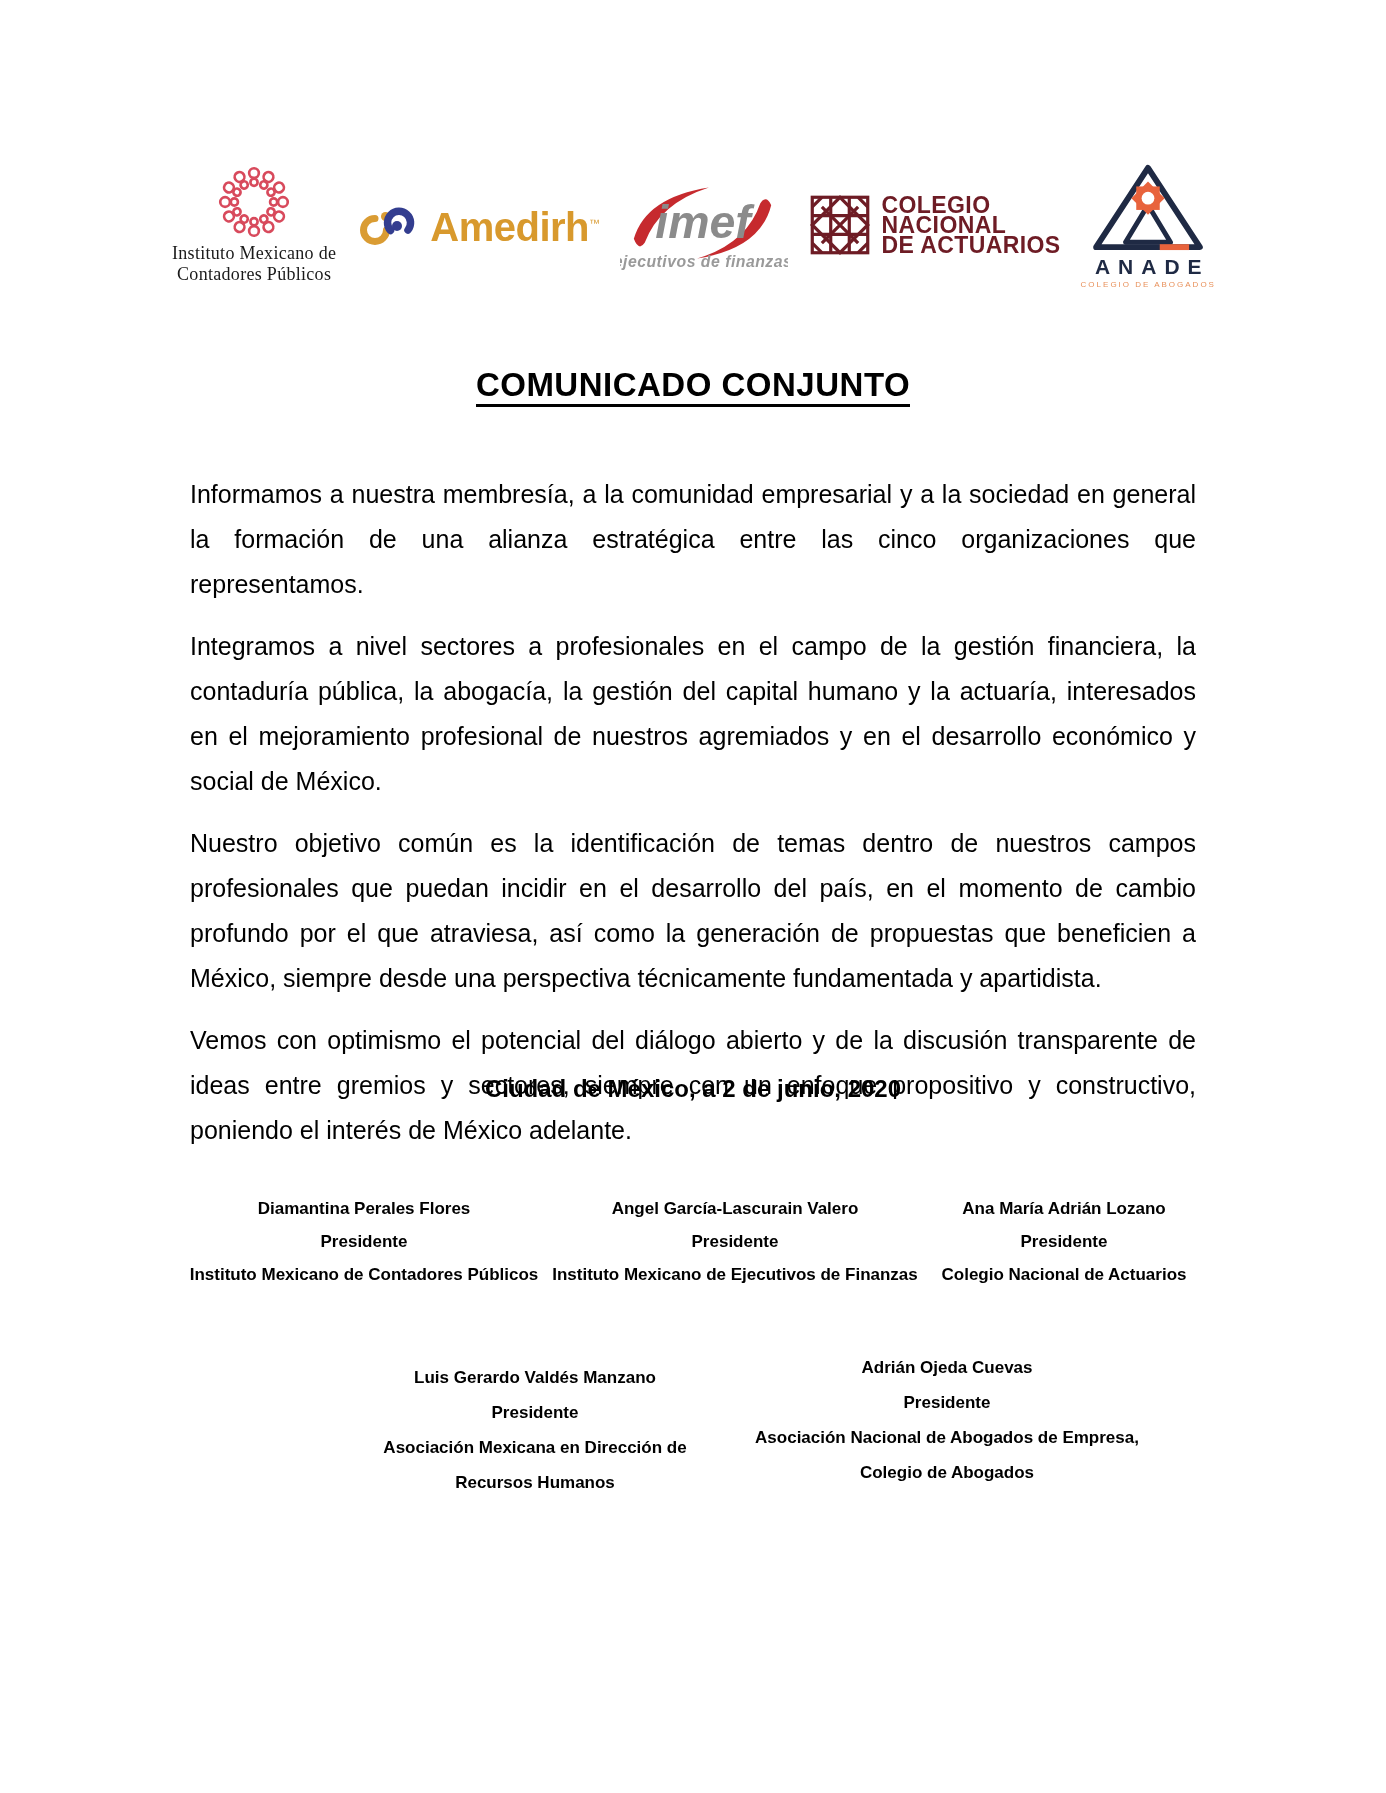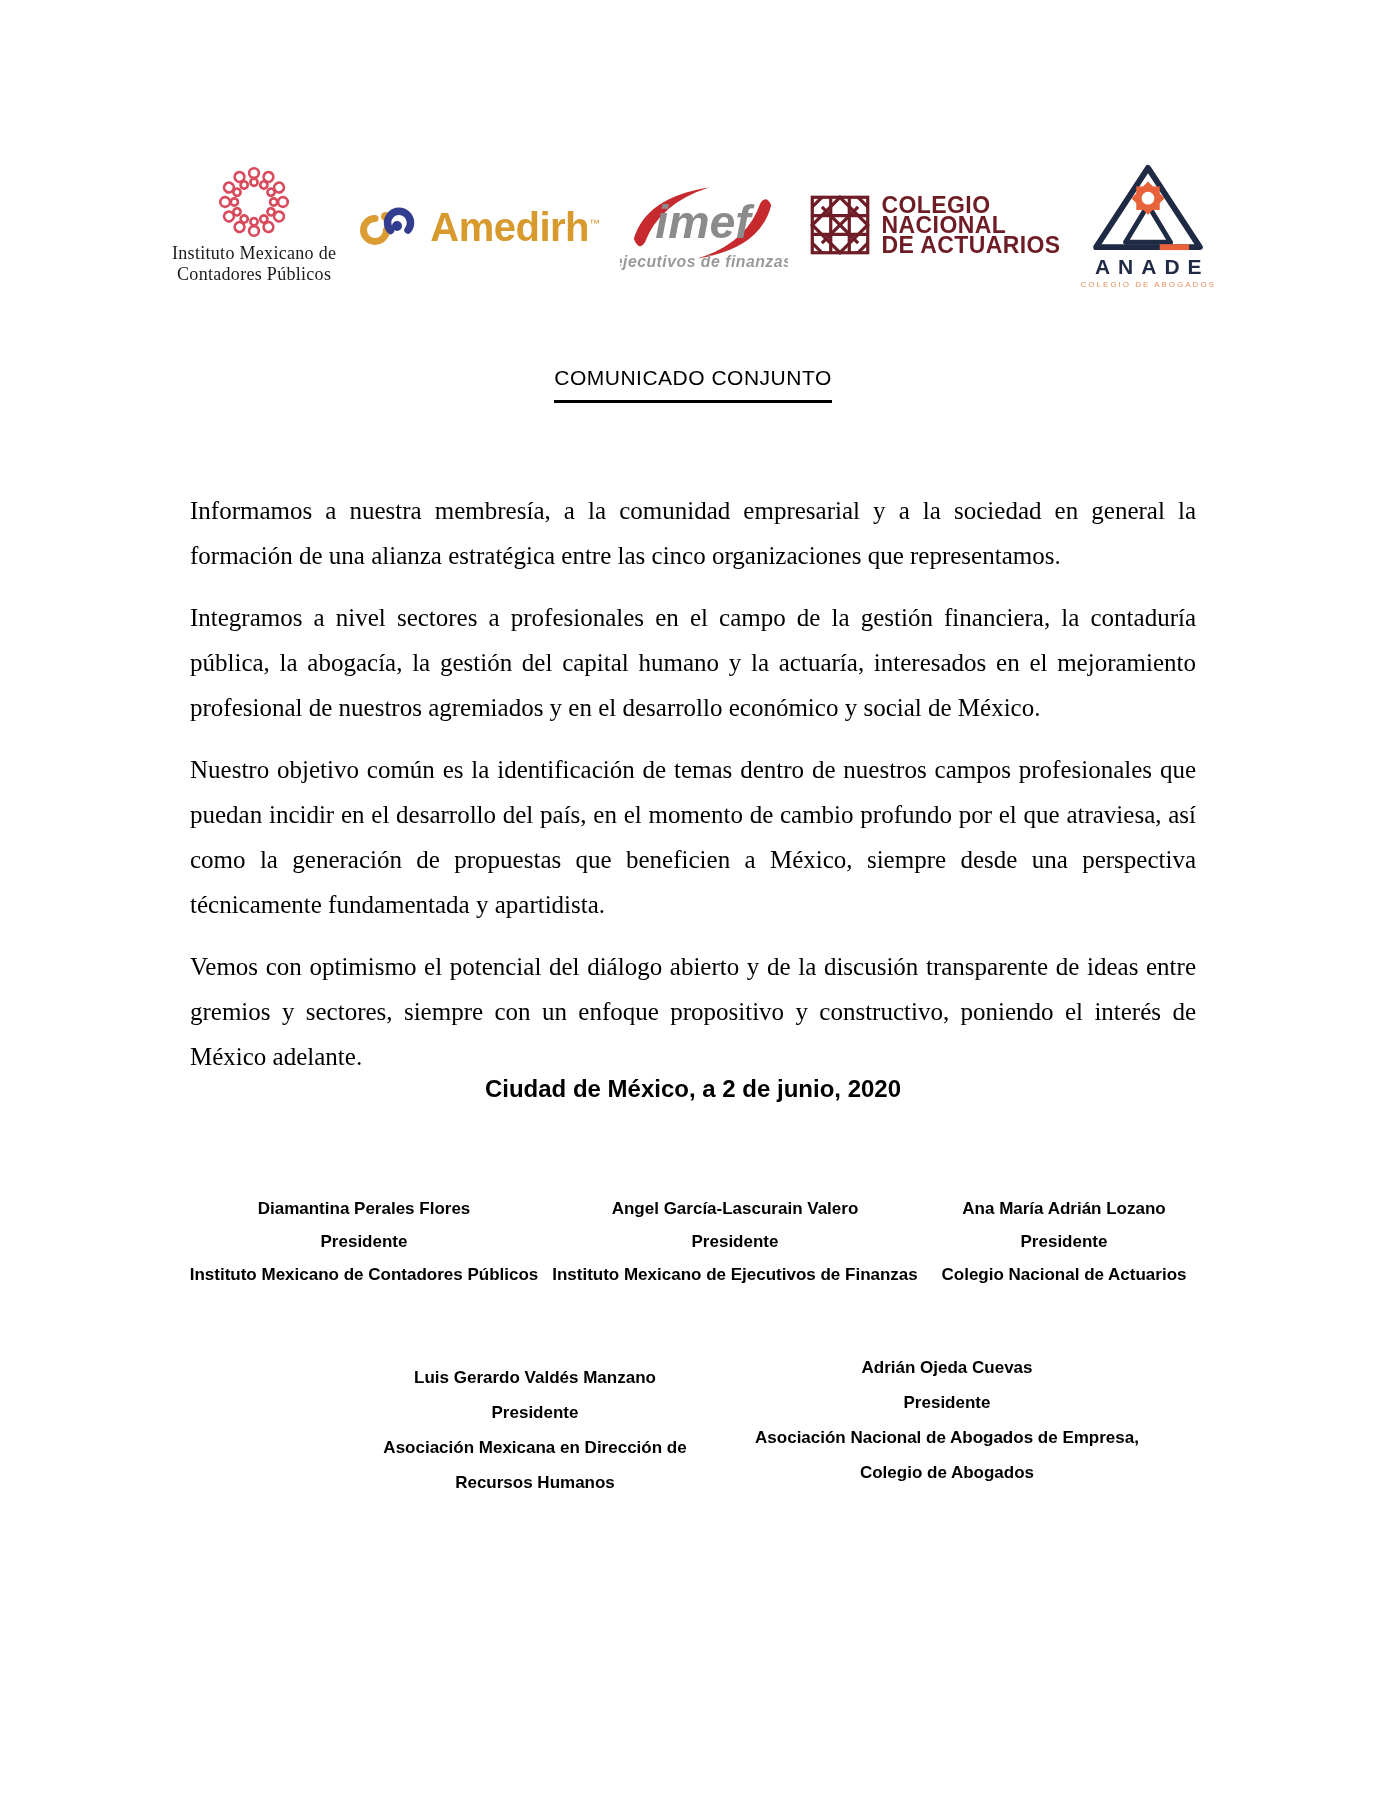--- a/index.html
+++ b/index.html
@@ -35,29 +35,29 @@
     color:#6E1C25;letter-spacing:.4px;}
   
   .anade-name{font-size:21px;font-weight:600;color:#1F2A44;letter-spacing:8px;
     margin:2px 0 1px 8px;}
   .anade-tag{font-size:8px;color:#E8905A;letter-spacing:2px;}
   
   .doc-title{
     position:absolute;top:366px;left:0;width:100%;text-align:center;
   }
   .doc-title span{
-    font-size:21px;font-weight:normal;letter-spacing:.5px;
-    border-bottom:3px solid #000;padding-bottom:11px;
+    font-size:33px;font-weight:bold;letter-spacing:.5px;
+    border-bottom:3px solid #000;padding-bottom:1px;
   }
   
   .body-text{
     position:absolute;top:472px;left:190px;width:1006px;
     font-size:25px;line-height:45px;text-align:justify;
   }
-  .body-text p{margin:16px 0 17px 0;font-family:Liberation Serif, serif;}
+  .body-text p{margin:0 0 17px 0;}
   
   .date-line{
     position:absolute;top:1075px;left:0;width:100%;text-align:center;
     font-size:24px;font-weight:bold;
   }
   
   .sig{font-weight:bold;text-align:center;font-size:17px;line-height:33px;}
   .sig-row1{
     position:absolute;top:1192px;left:188px;width:1010px;
     display:flex;justify-content:space-between;

